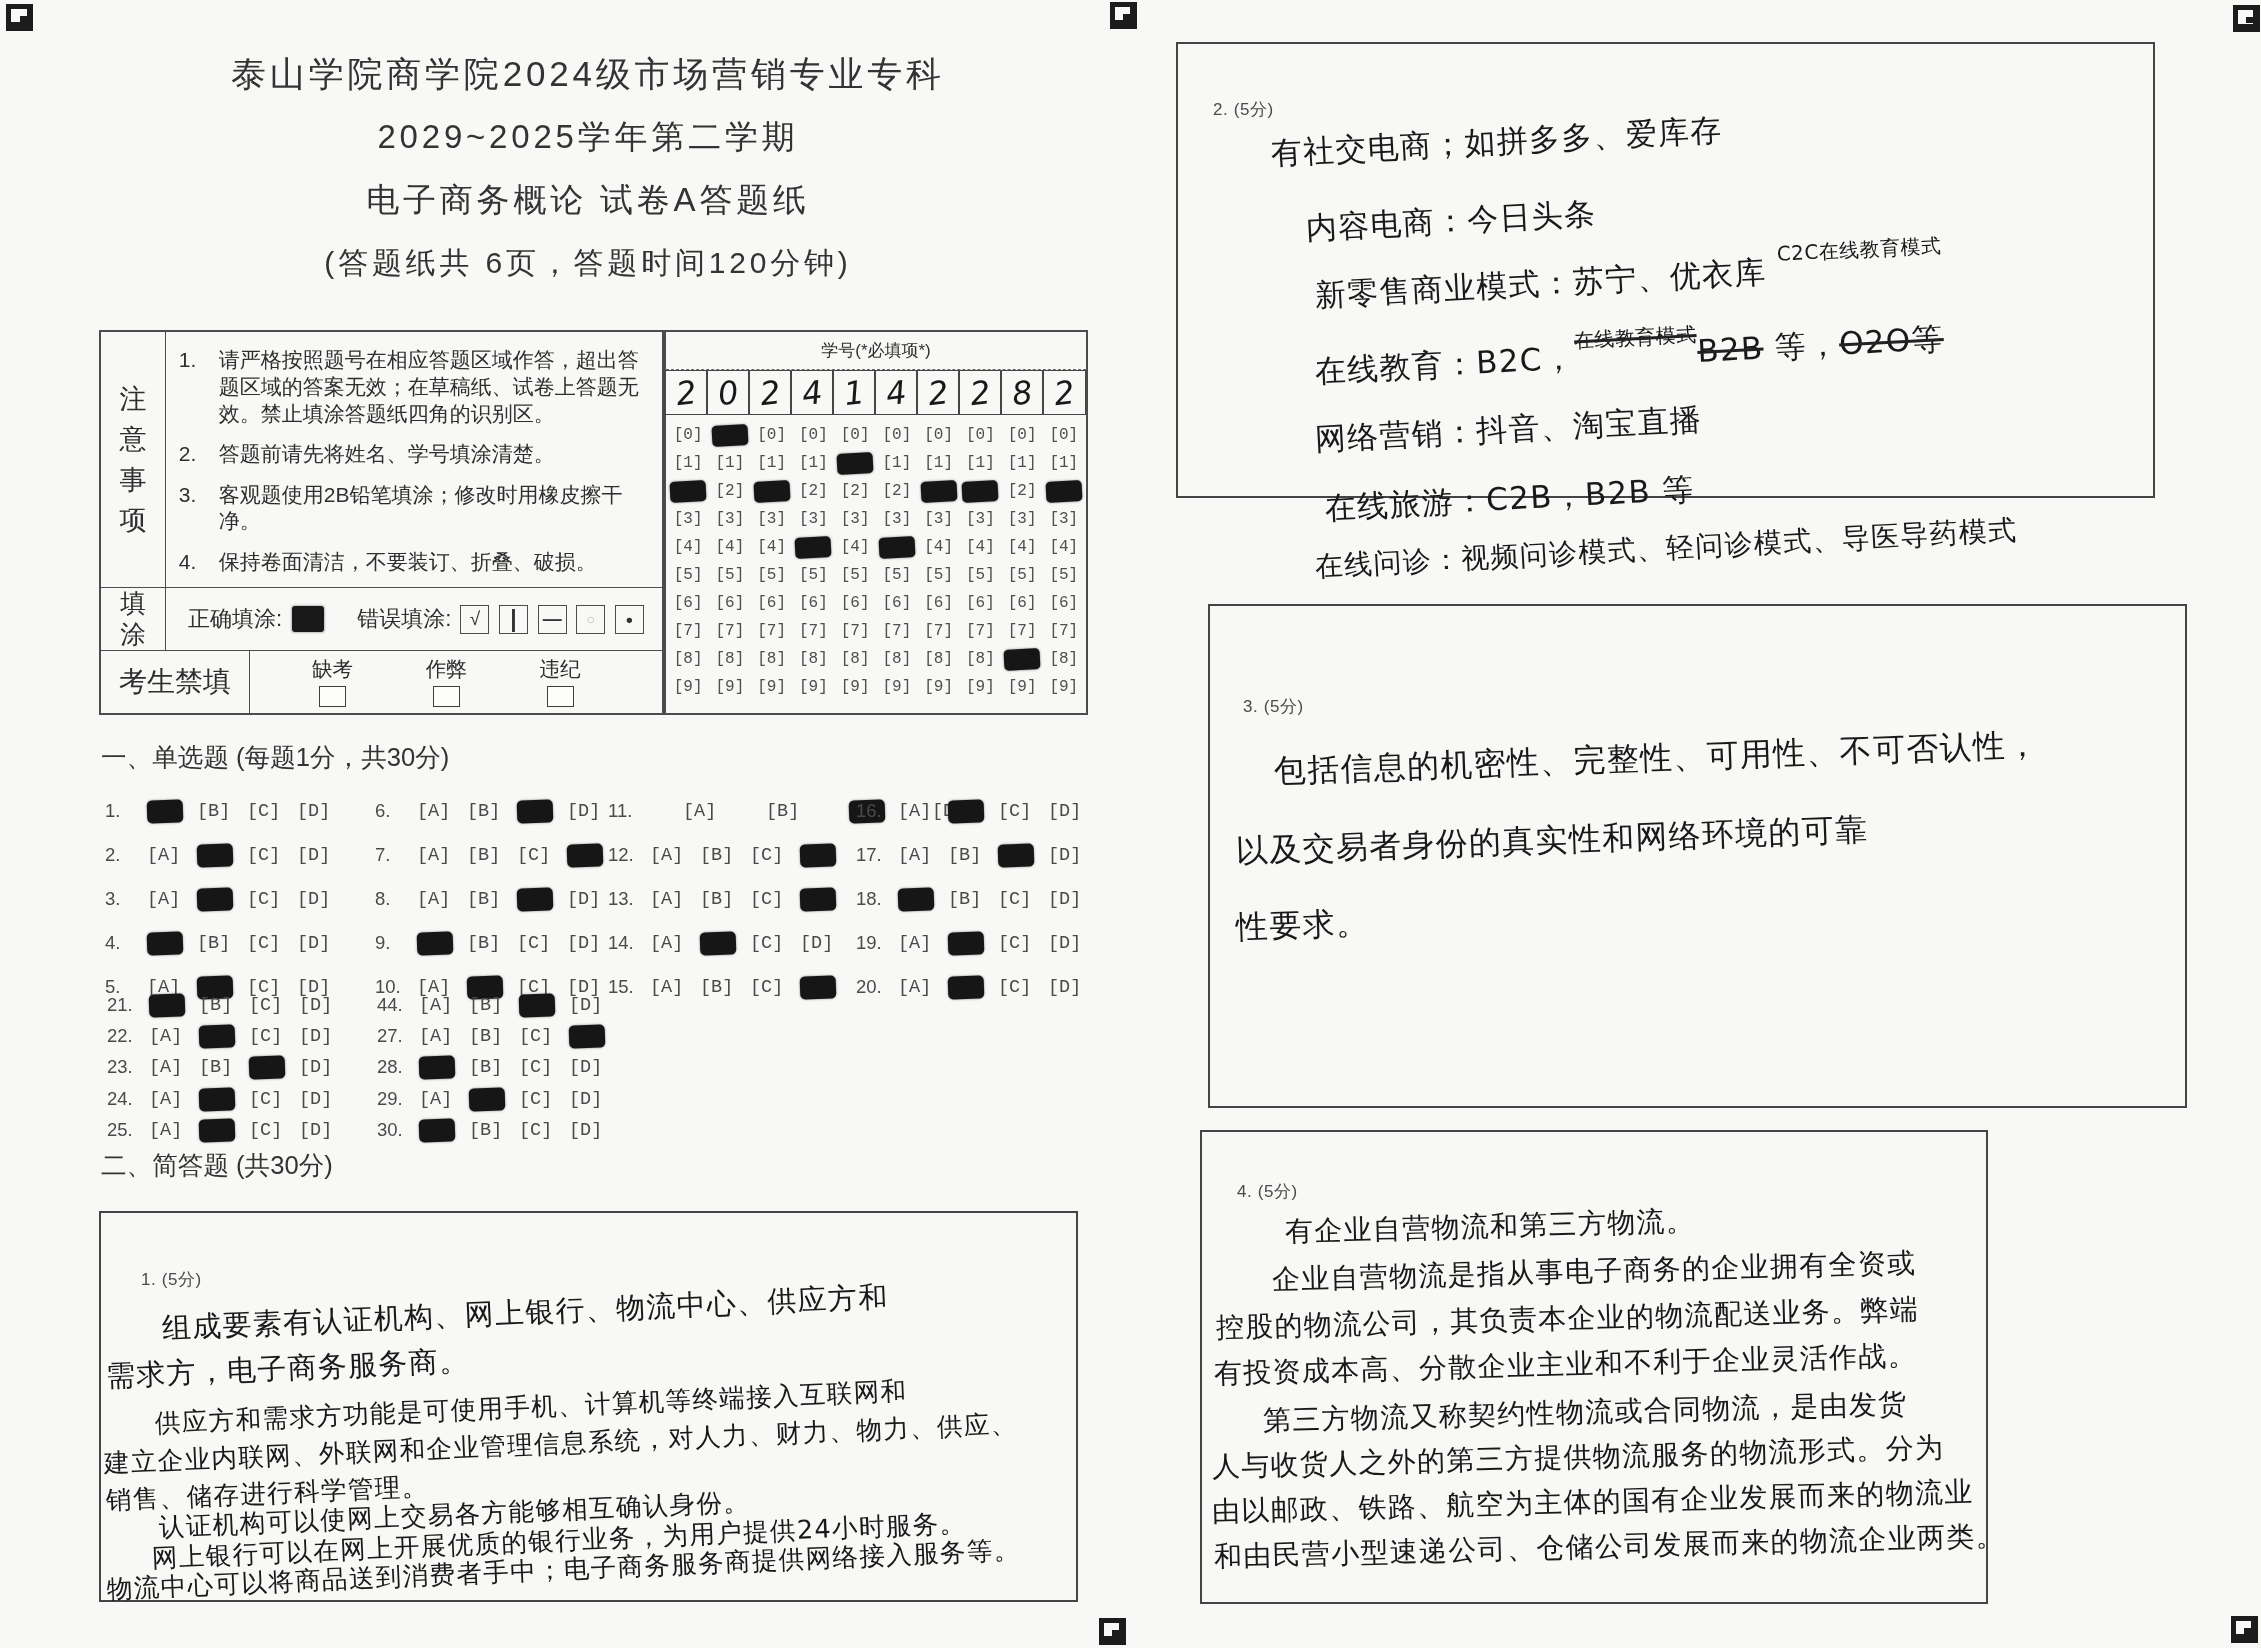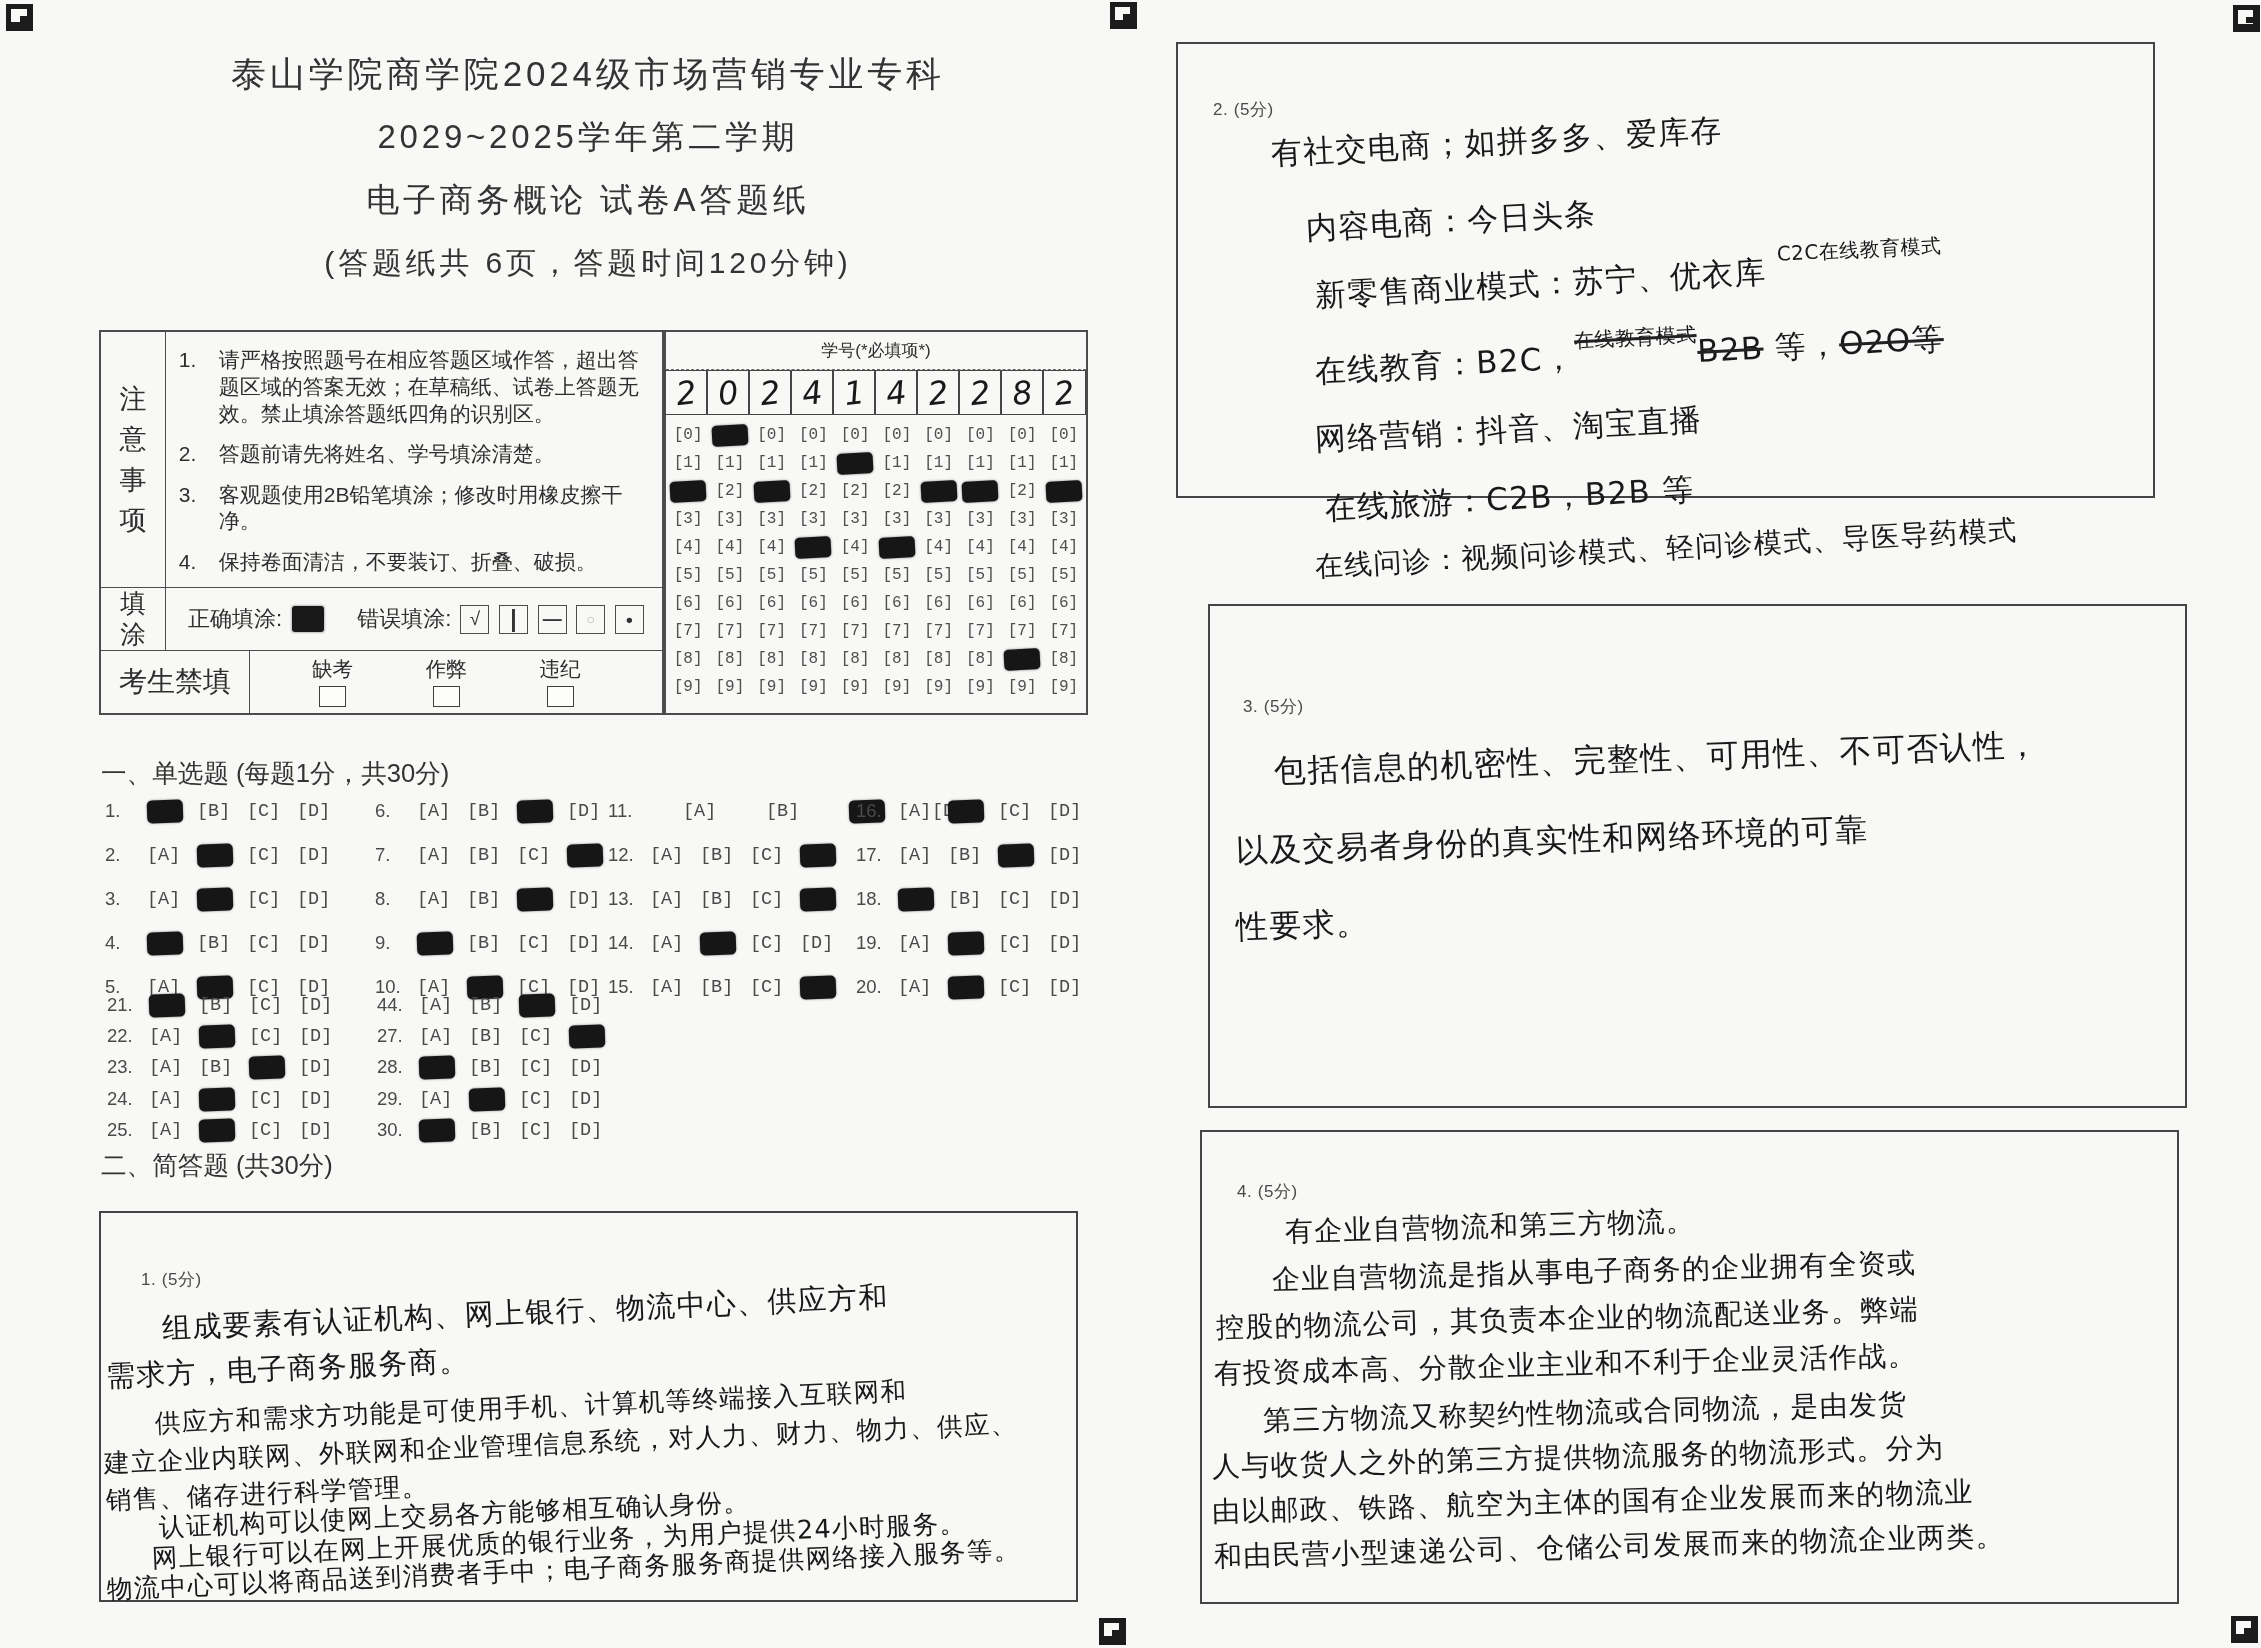--- a/index.html
+++ b/index.html
@@ -50,21 +50,21 @@
   .sid-digits{display:flex;height:45px;}
   .sid-cell{flex:1;border:1.9px solid #454545;margin-left:-1.9px;display:flex;align-items:center;
             justify-content:center;}
   .sid-digit{font-size:32px;font-style:italic;transform:rotate(-7deg);}
   .sid-bubbles{display:grid;grid-template-columns:repeat(10,1fr);padding:6.4px 1.3px 0 1.3px;}
   .sb-cell{height:28px;display:flex;align-items:center;justify-content:center;font-size:16px;color:#4f4f4f;
            font-family:"Liberation Mono",monospace;}
   .blob{width:36px;height:21px;background:#161616;border-radius:4.5px;transform:rotate(-3deg);
         box-shadow:0 0 1.9px 0.6px #44444466;}
   
-  .mc-heading{position:absolute;left:101px;top:740px;font-size:25.6px;color:#333;margin-top:16px;}
+  .mc-heading{position:absolute;left:101px;top:740px;font-size:25.6px;color:#333;}
   .sa-heading{position:absolute;left:101px;top:1148px;font-size:25.6px;color:#333;}
   .mc-row{position:absolute;display:flex;align-items:center;height:28px;color:#4a4a4a;}
   .mc-num{width:42px;flex:none;font-size:18.5px;}
   .mc-opt{width:50px;flex:none;font-size:18.5px;font-family:"Liberation Mono",monospace;}
   .mc-blob{width:36px;height:23px;flex:none;margin-right:14px;background:#161616;border-radius:5.1px;
            transform:rotate(-2deg);box-shadow:0 0 1.9px 0.6px #3a3a3a55;}
   
   .sa-box{position:absolute;border:2.2px solid #454545;box-sizing:border-box;}
   .sa-label{position:absolute;font-size:17px;color:#4a4a4a;letter-spacing:0.6px;}
   .hand{font-family:"DejaVu Sans",sans-serif;color:#191919;}
@@ -534,21 +534,21 @@
         <div class="hand hand-line" style="left: 137px; top: 375px; font-size: 31px; transform: rotate(-3deg);"><span>网络营销：抖音、淘宝直播</span></div>
         <div class="hand hand-line" style="left: 147px; top: 444px; font-size: 31px; transform: rotate(-3deg);"><span>在线旅游：C2B，B2B 等</span></div>
         <div class="hand hand-line" style="left: 137px; top: 504px; font-size: 28px; transform: rotate(-3deg);"><span>在线问诊：视频问诊模式、轻问诊模式、导医导药模式</span></div>
       </div>
       <div class="sa-box" style="left: 1208px; top: 604px; width: 979px; height: 504px;">
         <div class="sa-label" style="left: 33px; top: 89px;">3. (5分)</div>
         <div class="hand hand-line" style="left: 64px; top: 144px; font-size: 32px; transform: rotate(-2deg);"><span>包括信息的机密性、完整性、可用性、不可否认性，</span></div>
         <div class="hand hand-line" style="left: 25.6px; top: 224px; font-size: 32px; transform: rotate(-2deg);"><span>以及交易者身份的真实性和网络环境的可靠</span></div>
         <div class="hand hand-line" style="left: 25.6px; top: 300px; font-size: 32px; transform: rotate(-2deg);"><span>性要求。</span></div>
       </div>
-      <div class="sa-box" style="left: 1200px; top: 1130px; width: 979px; height: 474px;">
+      <div class="sa-box" style="left: 1200px; top: 1130px; width: 788px; height: 474px;">
         <div class="sa-label" style="left: 35px; top: 48px;">4. (5分)</div>
         <div class="hand hand-line" style="left: 83px; top: 81px; font-size: 28px; transform: rotate(-1.5deg);"><span>有企业自营物流和第三方物流。</span></div>
         <div class="hand hand-line" style="left: 70px; top: 129px; font-size: 28px; transform: rotate(-1.5deg);"><span>企业自营物流是指从事电子商务的企业拥有全资或</span></div>
         <div class="hand hand-line" style="left: 14px; top: 177px; font-size: 28px; transform: rotate(-1.5deg);"><span>控股的物流公司，其负责本企业的物流配送业务。弊端</span></div>
         <div class="hand hand-line" style="left: 11.5px; top: 223px; font-size: 28px; transform: rotate(-1.5deg);"><span>有投资成本高、分散企业主业和不利于企业灵活作战。</span></div>
         <div class="hand hand-line" style="left: 61px; top: 270px; font-size: 28px; transform: rotate(-1.5deg);"><span>第三方物流又称契约性物流或合同物流，是由发货</span></div>
         <div class="hand hand-line" style="left: 9.6px; top: 316px; font-size: 28px; transform: rotate(-1.5deg);"><span>人与收货人之外的第三方提供物流服务的物流形式。分为</span></div>
         <div class="hand hand-line" style="left: 9.6px; top: 361px; font-size: 28px; transform: rotate(-1.5deg);"><span>由以邮政、铁路、航空为主体的国有企业发展而来的物流业</span></div>
         <div class="hand hand-line" style="left: 11.5px; top: 406px; font-size: 28px; transform: rotate(-1.5deg);"><span>和由民营小型速递公司、仓储公司发展而来的物流企业两类。</span></div>
       </div>

